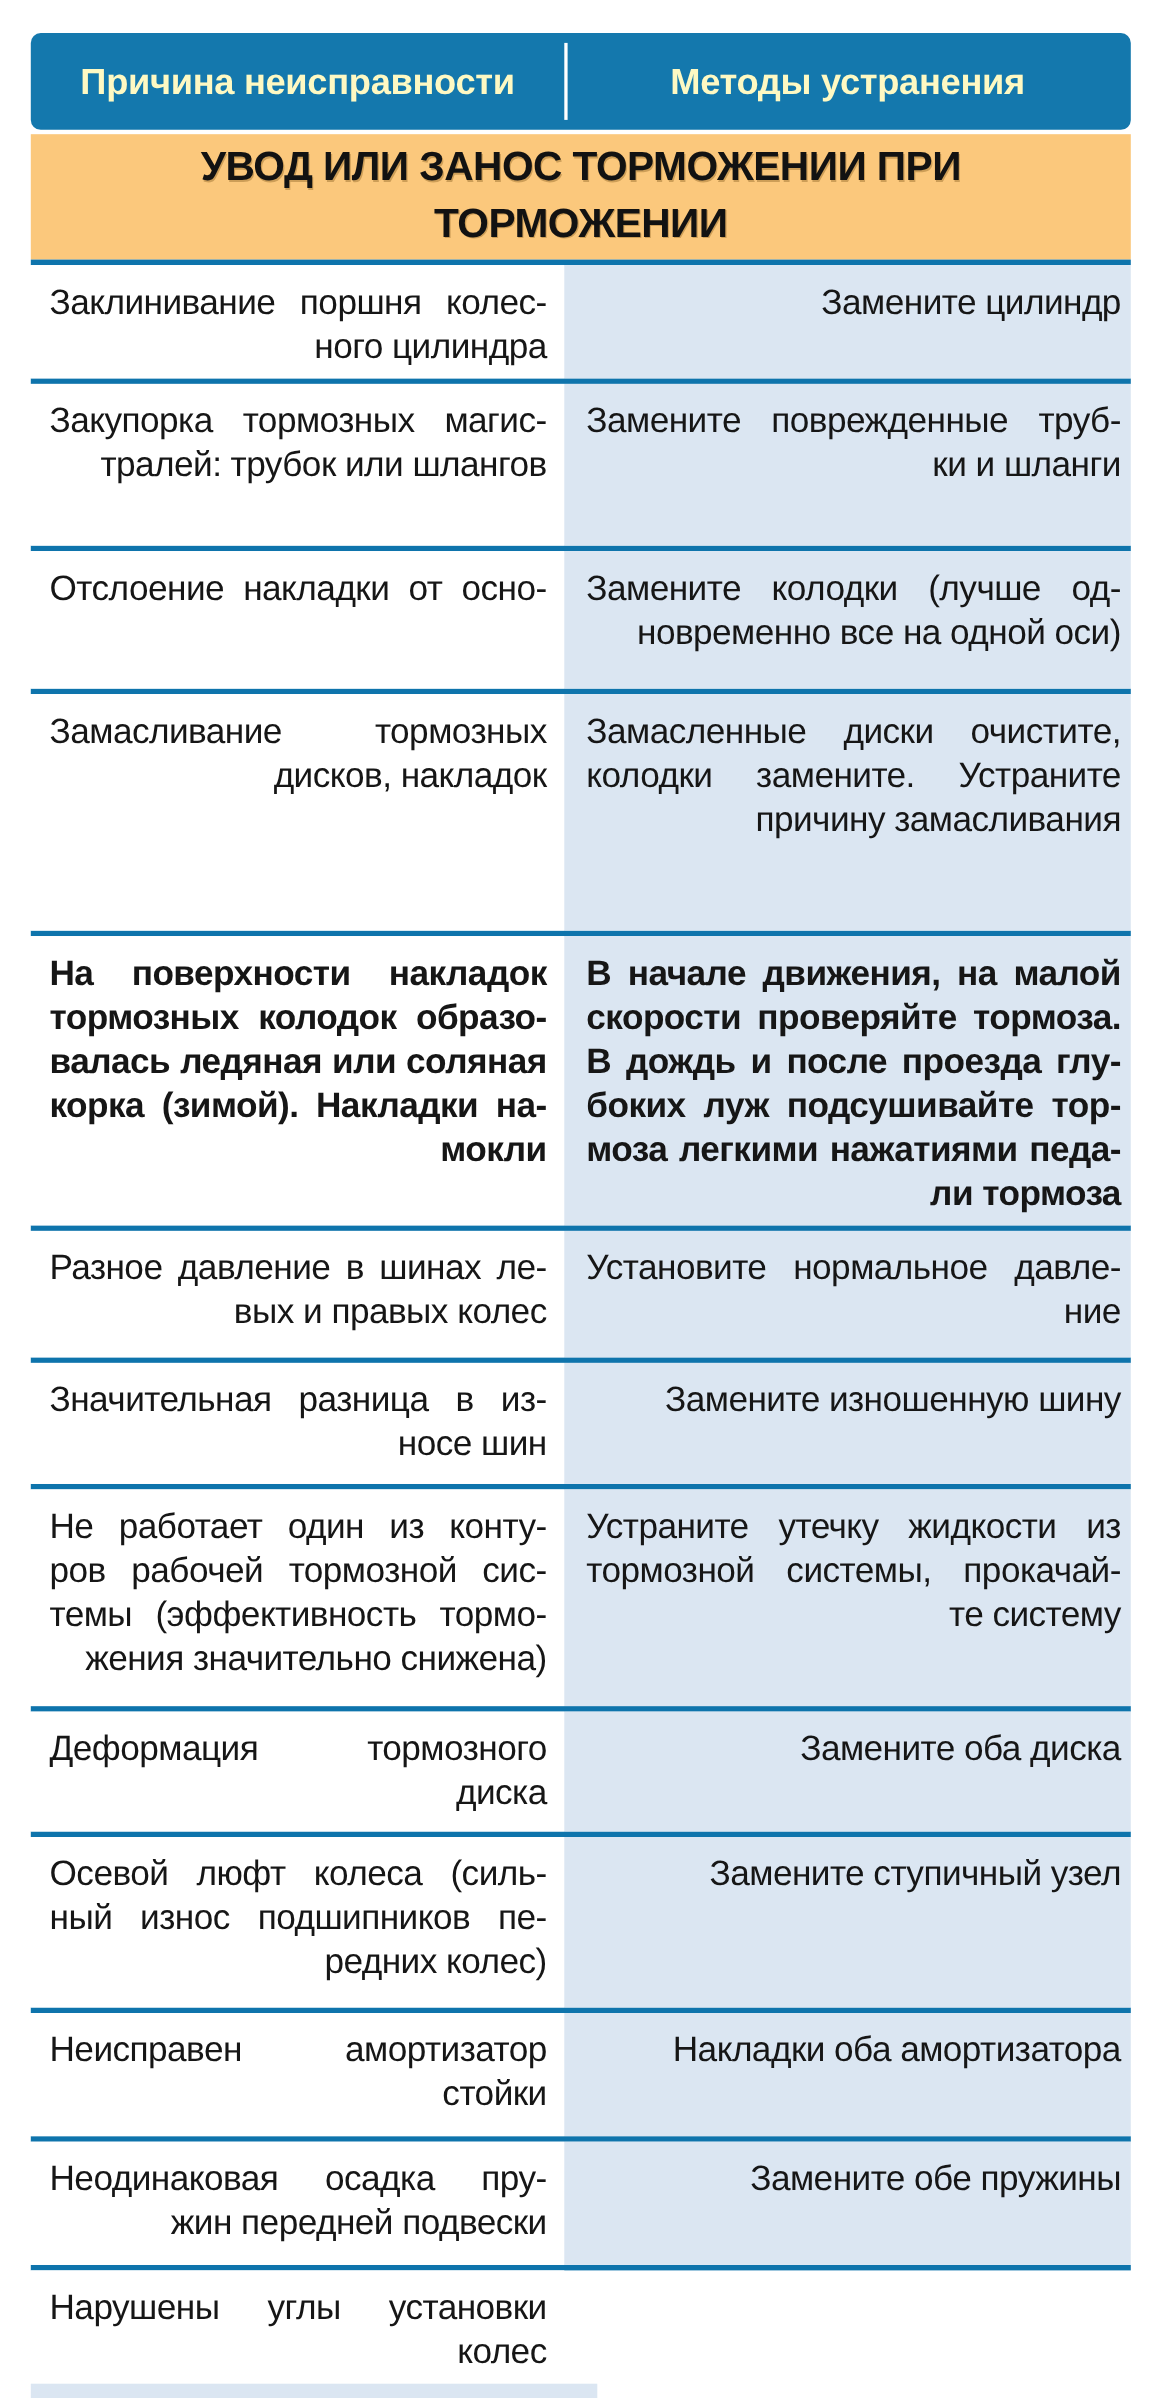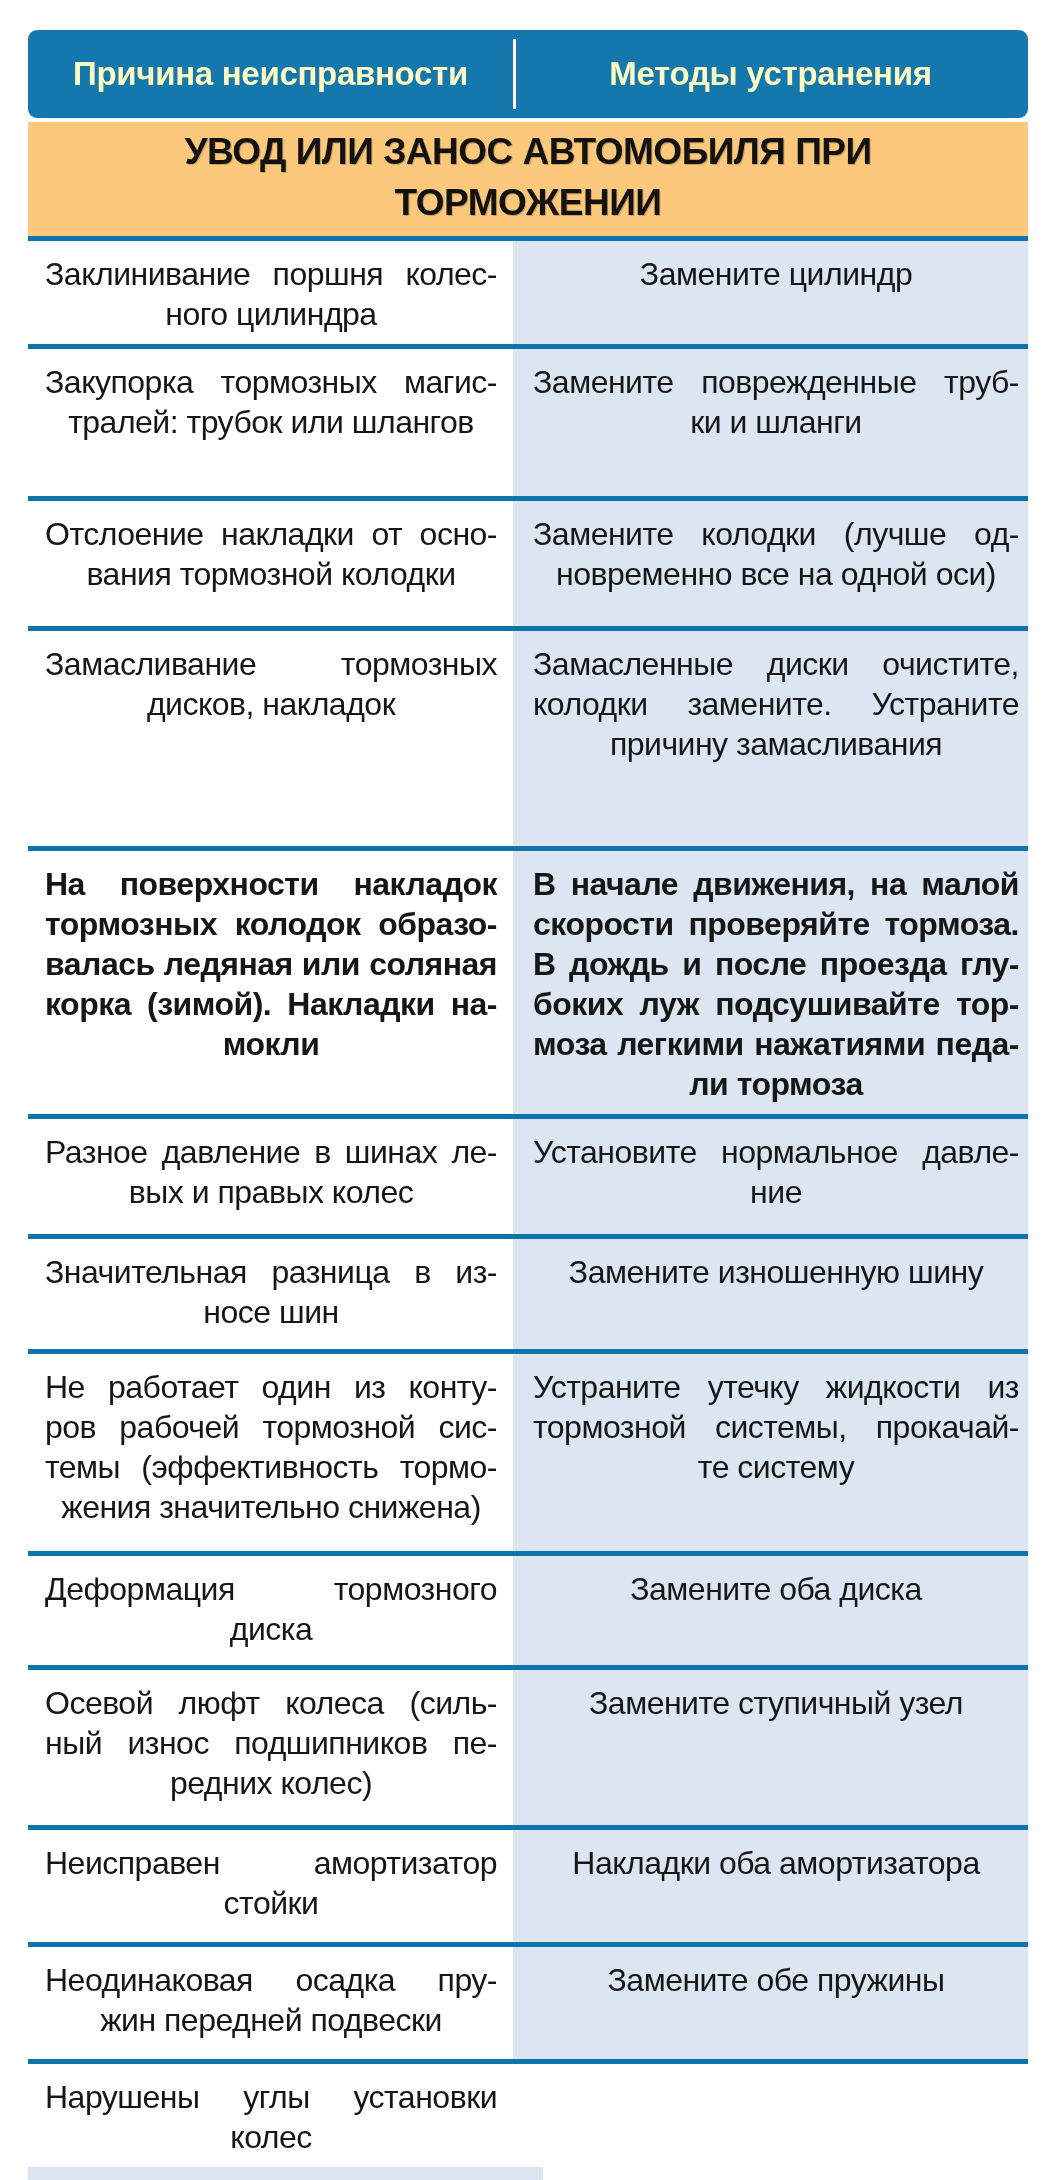--- a/index.html
+++ b/index.html
@@ -55,21 +55,21 @@
   .cell{
     box-sizing:border-box;font-size:32px;line-height:40px;
     letter-spacing:-0.5px;
   }
   .cell.cause{
     width:48.5%;background:#ffffff;padding:13px 16px 10px 17px;
   }
   .cell.remedy{
     width:51.5%;background:var(--c-cell);padding:13px 9px 10px 20px;
   }
-  .cell .line{text-align:center;}
+  .cell .line{text-align:right;}
   .cell .line.jl{text-align:justify;text-align-last:justify;}
   
   .row:nth-child(1){min-height:102px;}
   .row:nth-child(2){min-height:152px;}
   .row:nth-child(3){min-height:130px;}
   .row:nth-child(4){min-height:220px;}
   .row:nth-child(5){min-height:265px;font-weight:bold;}
   .row:nth-child(6){min-height:120px;}
   .row:nth-child(7){min-height:115px;}
   .row:nth-child(8){min-height:202px;}
@@ -84,21 +84,21 @@
 
 <div class="table-wrap">
 
   <div class="thead">
     <div class="th left">Причина неисправности</div>
     <div class="th-divider"></div>
     <div class="th right">Методы устранения</div>
   </div>
 
   <div class="section">
-    <div class="sline">УВОД ИЛИ ЗАНОС АВТОМОБИЛЯ ПРИ</div>
+    <div class="sline">УВОД ИЛИ ЗАНОС ТОРМОЖЕНИИ ПРИ</div>
     <div class="sline">ТОРМОЖЕНИИ</div>
   </div>
 
   <div class="rows" id="rows">
       <div class="row">
         <div class="cell cause">
           <div class="line jl">Заклинивание поршня колес-</div>
           <div class="line">ного цилиндра</div>
         </div>
         <div class="cell remedy">
@@ -111,21 +111,20 @@
           <div class="line">тралей: трубок или шлангов</div>
         </div>
         <div class="cell remedy">
           <div class="line jl">Замените поврежденные труб-</div>
           <div class="line">ки и шланги</div>
         </div>
       </div>
       <div class="row">
         <div class="cell cause">
           <div class="line jl">Отслоение накладки от осно-</div>
-          <div class="line">вания тормозной колодки</div>
         </div>
         <div class="cell remedy">
           <div class="line jl">Замените колодки (лучше од-</div>
           <div class="line">новременно все на одной оси)</div>
         </div>
       </div>
       <div class="row">
         <div class="cell cause">
           <div class="line jl">Замасливание тормозных</div>
           <div class="line">дисков, накладок</div>

